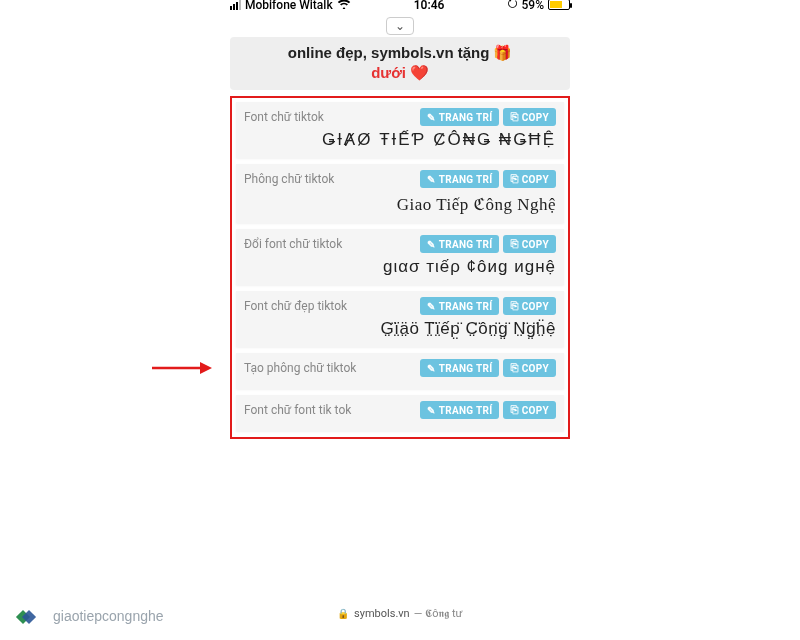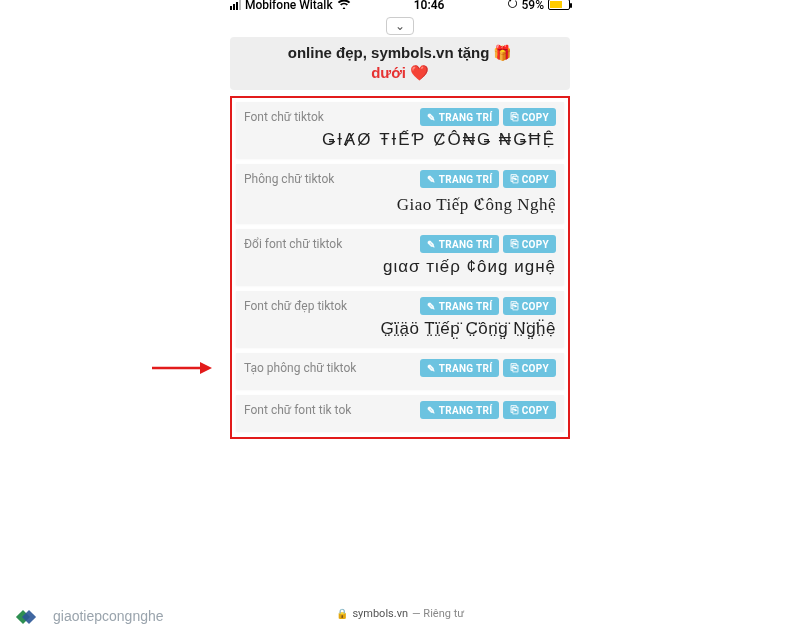--- a/index.html
+++ b/index.html
@@ -293,21 +293,21 @@
             </span>
         </div>
       </div>
     </div>
 
   </div>
 
   <div class="bottom-bar">
     <span class="lock-ic">🔒</span>
     <span style="color:#555">symbols.vn</span>
-    <span>— Riêng tư</span>
+    <span>— 𝕮ô𝖓𝖌 tư</span>
   </div>
 
 </div>
 
 <div class="arrow">
   <svg viewBox="0 0 62 20">
     <line x1="2" y1="10" x2="52" y2="10" stroke="#e21b1b" stroke-width="2.5"></line>
     <polygon points="62,10 50,4 50,16" fill="#e21b1b"></polygon>
   </svg>
 </div>

